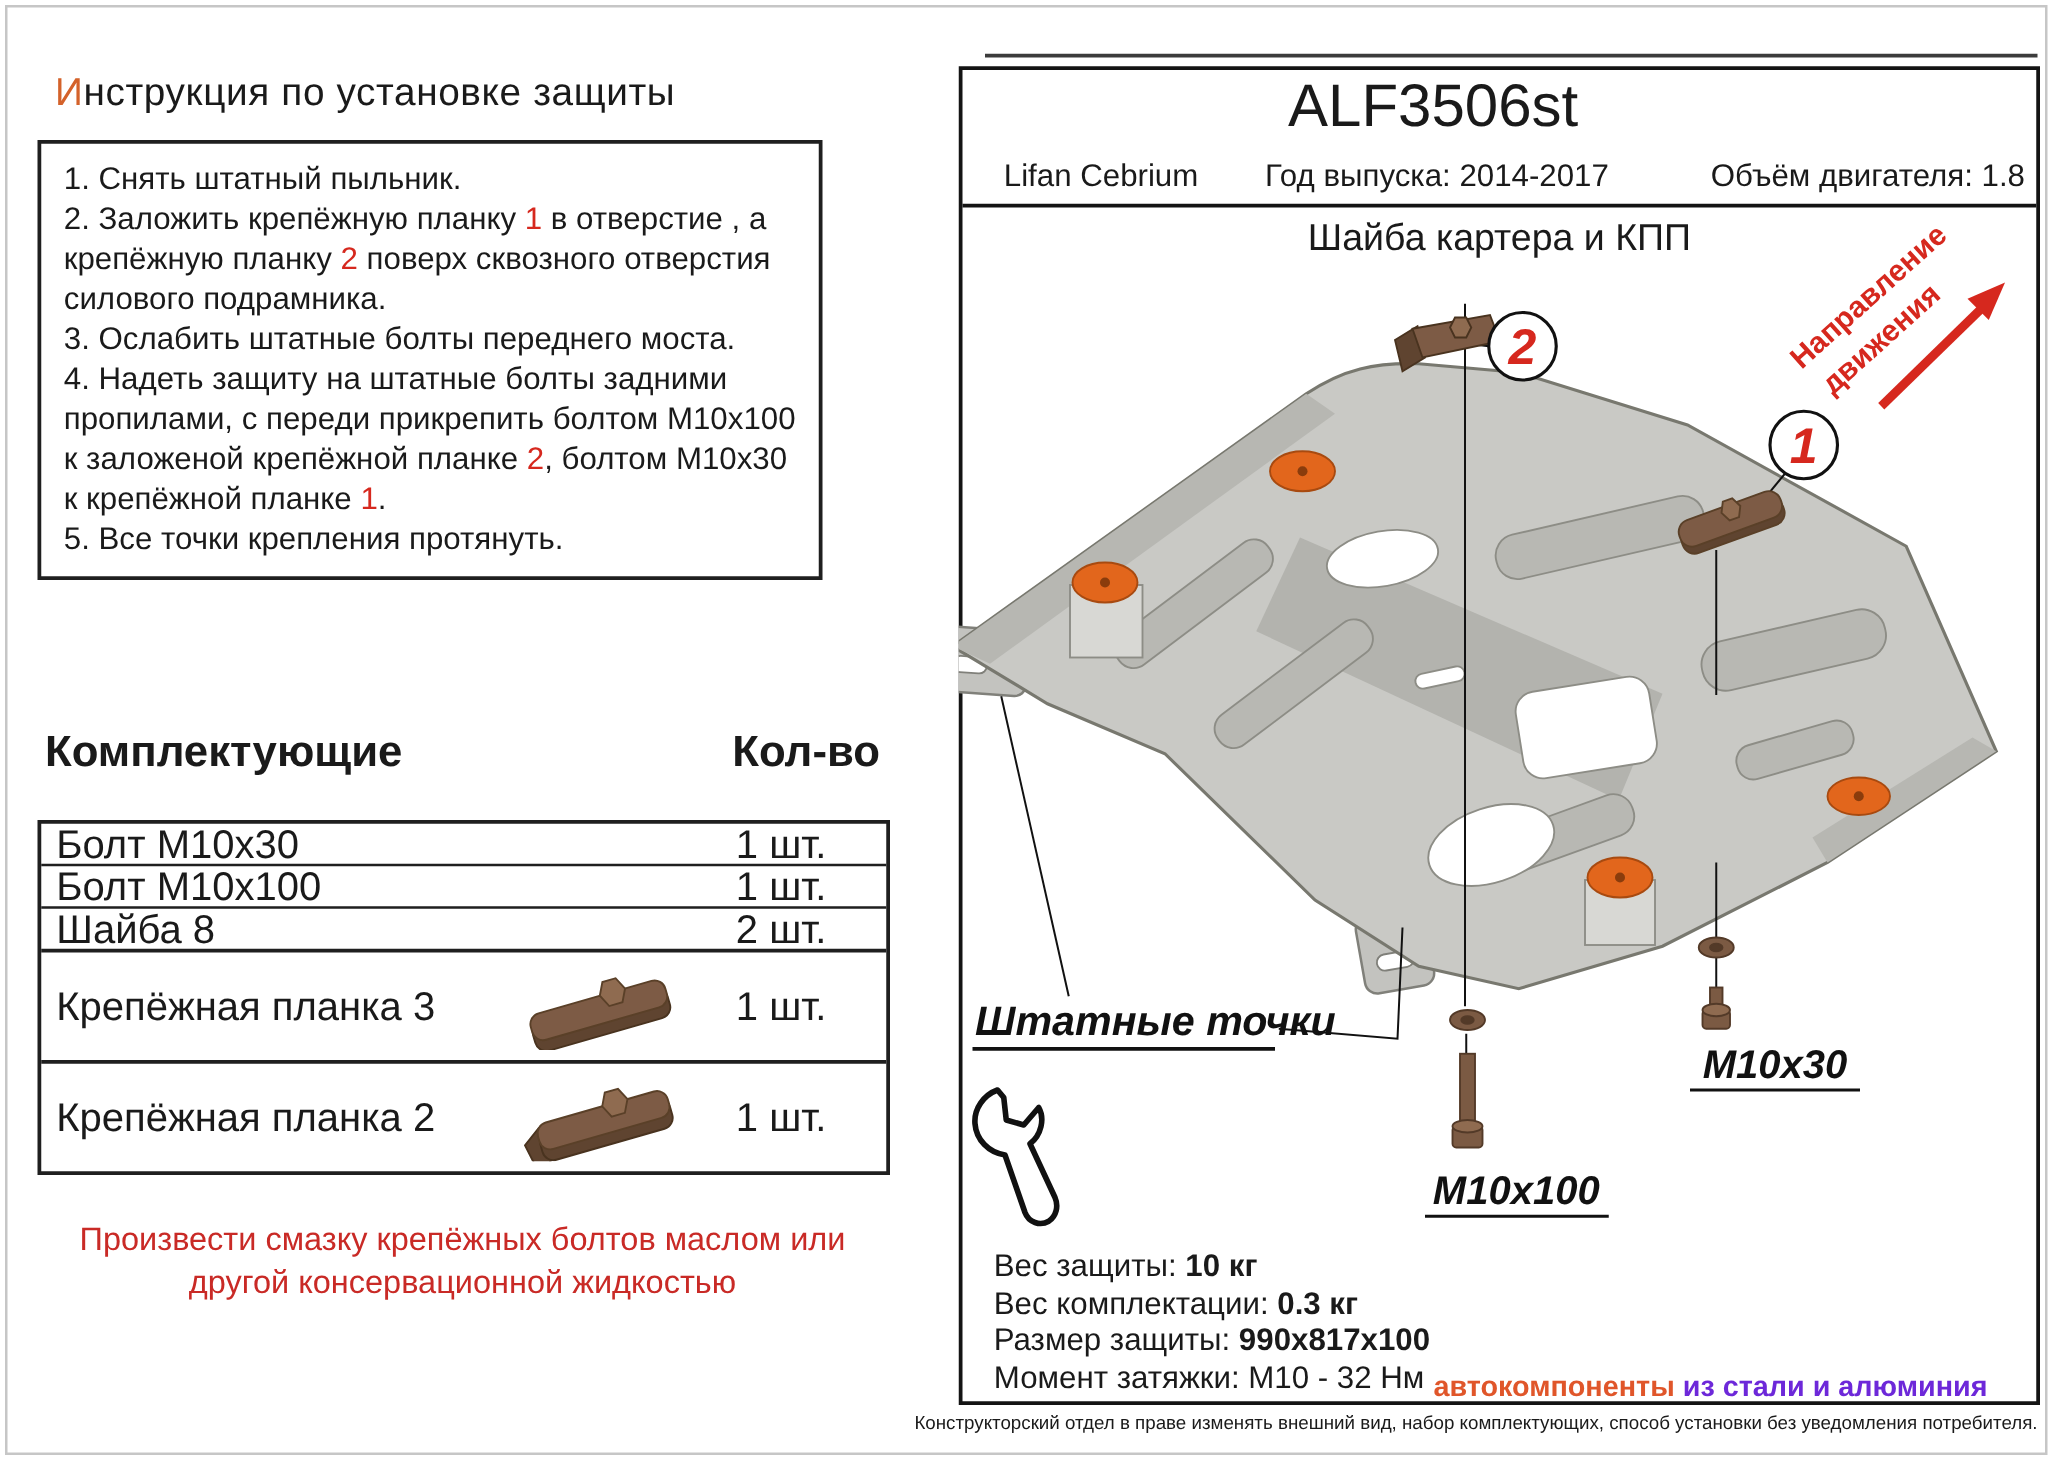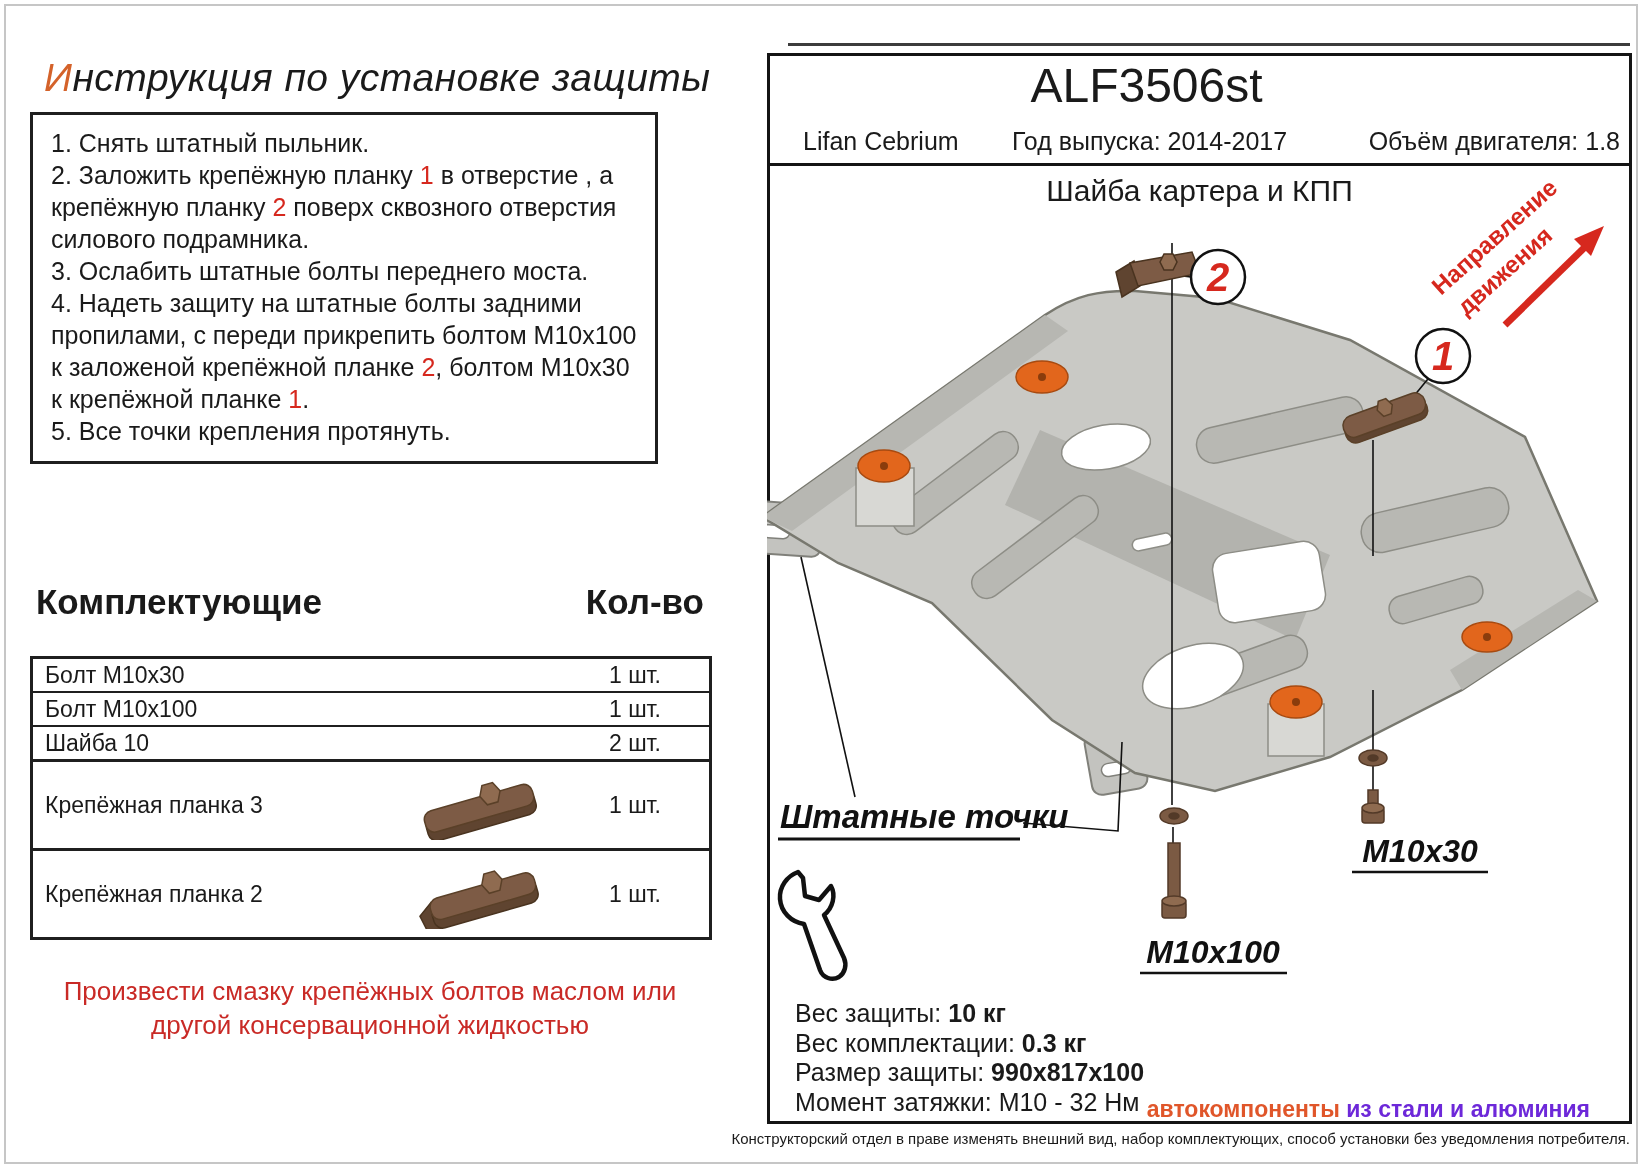--- a/index.html
+++ b/index.html
@@ -1,26 +1,26 @@
 <!DOCTYPE html>
 <html><head>
 <meta charset="utf-8">
 <style>
   html,body{margin:0;padding:0;background:#fff;}
   body{position:relative;width:1642px;height:1168px;font-family:"Liberation Sans",sans-serif;color:#1a1a1a;overflow:hidden;}
   .page-frame{position:absolute;inset:4px;border:2px solid #c6c6c6;pointer-events:none;}
   
-  .main-title{position:absolute;left:44px;top:56px;font-size:39px;letter-spacing:.5px;font-style:italic;}
+  .main-title{position:absolute;left:44px;top:56px;font-size:31px;letter-spacing:.5px;}
   .main-title .accent{color:#d4622a;}
   .instr-box{position:absolute;left:30px;top:112px;width:628px;box-sizing:border-box;border:3px solid #1f1f1f;padding:12px 14px 14px 18px;font-size:25px;line-height:32px;}
   .instr-box p{margin:0;}
   .rn{color:#d6281e;}
   .parts-head{position:absolute;left:36px;top:582px;width:668px;display:flex;justify-content:space-between;font-size:35px;font-weight:bold;gap:48px;}
   .parts-table{position:absolute;left:30px;top:656px;width:682px;box-sizing:border-box;border:3px solid #1f1f1f;}
-  .prow{display:flex;align-items:center;font-size:23px;}
+  .prow{display:flex;align-items:center;font-size:32px;}
   .prow + .prow{border-top:2.5px solid #1f1f1f;}
   .prow.small{height:32px;}
   .prow.big{height:86px;border-top:3px solid #1f1f1f;}
   .pname{flex:0 0 360px;padding-left:12px;}
   .pimg{flex:0 0 170px;display:flex;align-items:center;}
   .pqty{margin-left:auto;padding-right:48px;}
   .warning{position:absolute;left:36px;top:974px;width:668px;text-align:center;color:#c92a26;font-size:26px;line-height:34px;}
   
   .top-line{position:absolute;left:788px;top:43px;width:842px;height:3px;background:#3c3c3c;}
   .panel{position:absolute;left:767px;top:53px;width:865px;height:1071px;box-sizing:border-box;border:3px solid #141414;}
@@ -63,21 +63,21 @@
 <div class="parts-table">
   <div class="prow small">
     <span class="pname">Болт М10х30</span>
     <span class="pqty">1 шт.</span>
   </div>
   <div class="prow small">
     <span class="pname">Болт М10х100</span>
     <span class="pqty">1 шт.</span>
   </div>
   <div class="prow small">
-    <span class="pname">Шайба 10</span>
+    <span class="pname">Шайба 8</span>
     <span class="pqty">2 шт.</span>
   </div>
   <div class="prow big">
     <span class="pname">Крепёжная планка 3</span>
     <span class="pimg">
       <svg width="150" height="70" viewBox="0 0 150 70">
         <g transform="rotate(-16 75 38)">
           <rect x="18" y="34" width="112" height="24" rx="9" fill="#5f4430" stroke="#49331f" stroke-width="1.5"></rect>
           <rect x="18" y="27" width="112" height="22" rx="9" fill="#7d5b45" stroke="#5a4028" stroke-width="1.5"></rect>
           <polygon points="78,27 83,17 94,17 99,27 94,37 83,37" fill="#8f6b50" stroke="#5a4028" stroke-width="1.5"></polygon>

